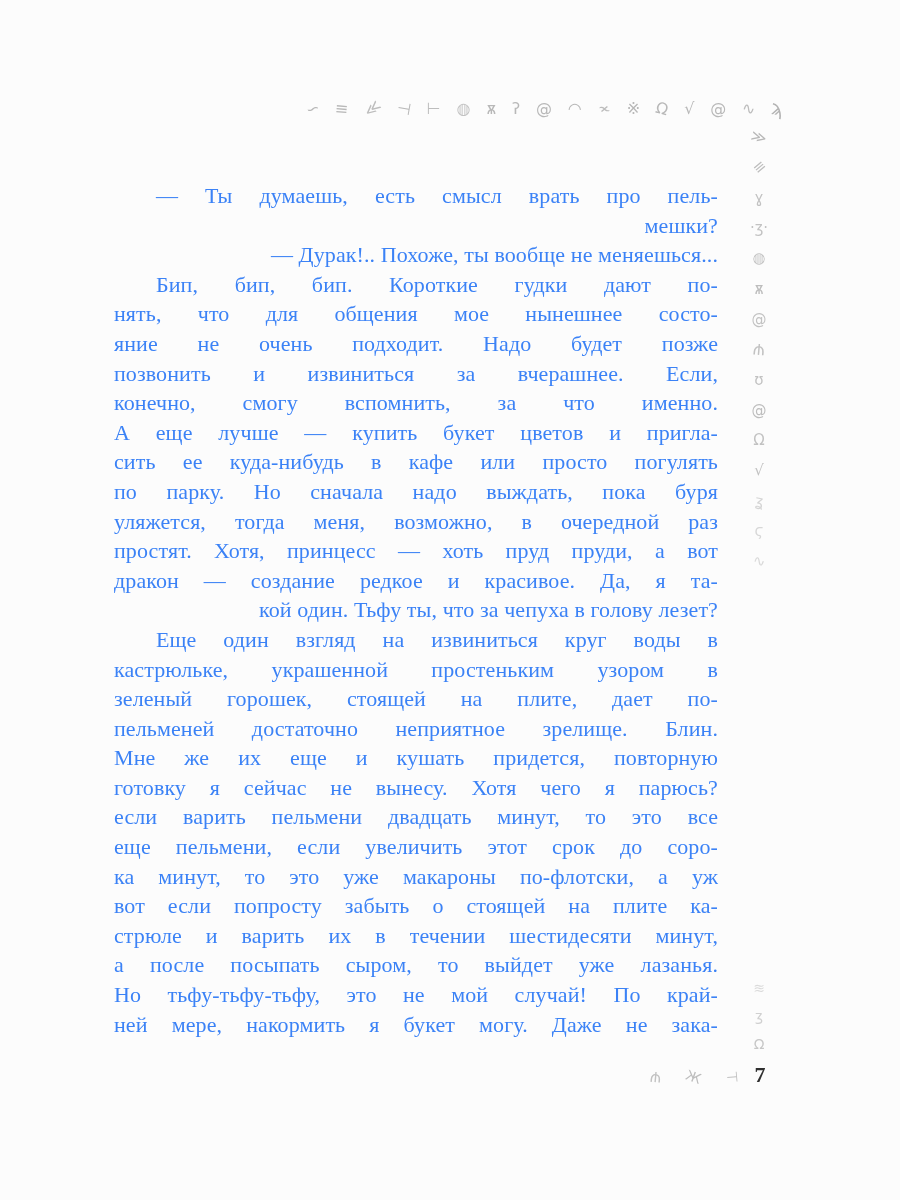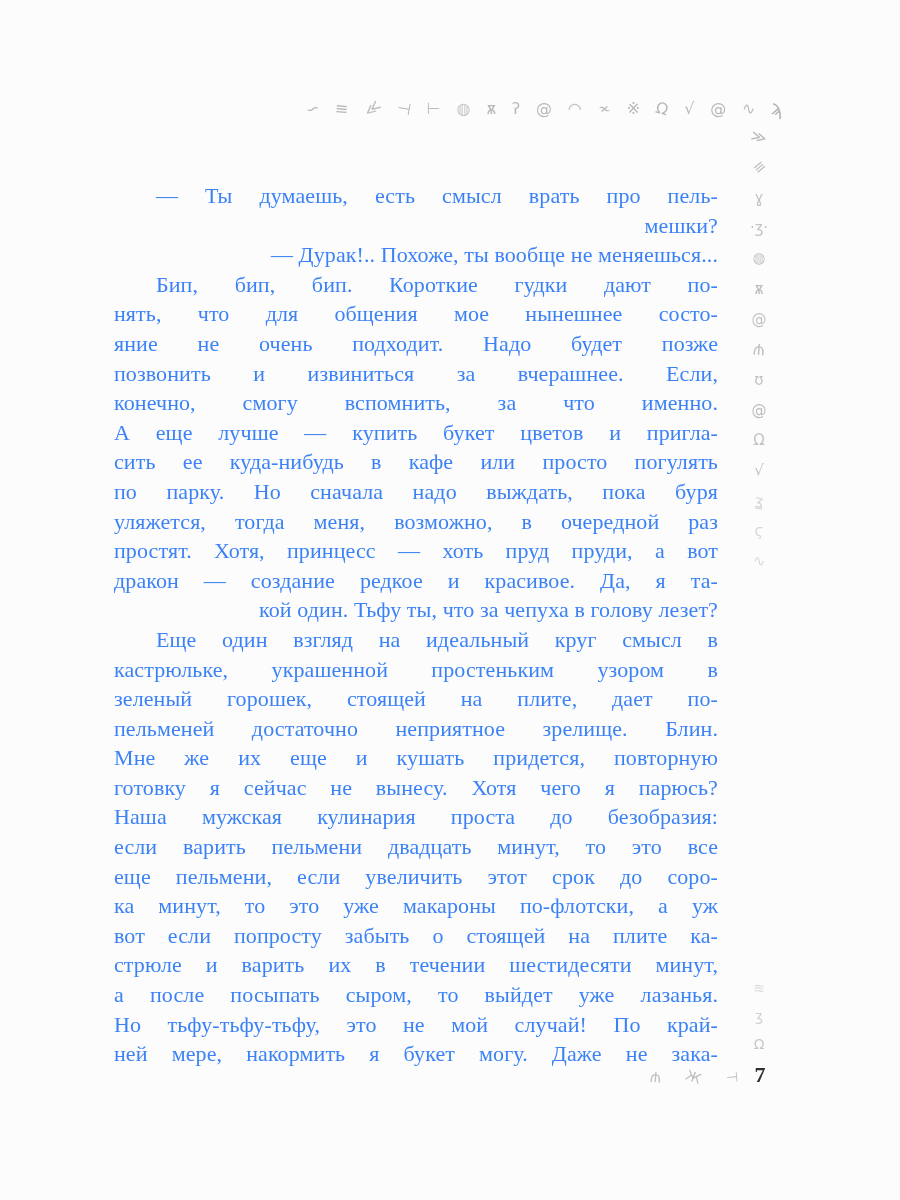--- a/index.html
+++ b/index.html
@@ -125,27 +125,26 @@
       <div class="line jlast">яние не очень подходит. Надо будет позже</div>
       <div class="line jlast">позвонить и извиниться за вчерашнее. Если,</div>
       <div class="line jlast">конечно, смогу вспомнить, за что именно.</div>
       <div class="line jlast">А еще лучше — купить букет цветов и пригла-</div>
       <div class="line jlast">сить ее куда-нибудь в кафе или просто погулять</div>
       <div class="line jlast">по парку. Но сначала надо выждать, пока буря</div>
       <div class="line jlast">уляжется, тогда меня, возможно, в очередной раз</div>
       <div class="line jlast">простят. Хотя, принцесс — хоть пруд пруди, а вот</div>
       <div class="line jlast">дракон — создание редкое и красивое. Да, я та-</div>
       <div class="line">кой один. Тьфу ты, что за чепуха в голову лезет?</div>
-      <div class="line indent jlast">Еще один взгляд на идеальный круг смысл в</div>
+      <div class="line indent jlast">Еще один взгляд на извиниться круг воды в</div>
       <div class="line jlast">кастрюльке, украшенной простеньким узором в</div>
       <div class="line jlast">зеленый горошек, стоящей на плите, дает по-</div>
       <div class="line jlast">пельменей достаточно неприятное зрелище. Блин.</div>
       <div class="line jlast">Мне же их еще и кушать придется, повторную</div>
       <div class="line jlast">готовку я сейчас не вынесу. Хотя чего я парюсь?</div>
-      <div class="line jlast">Наша мужская кулинария проста до безобразия:</div>
       <div class="line jlast">если варить пельмени двадцать минут, то это все</div>
       <div class="line jlast">еще пельмени, если увеличить этот срок до соро-</div>
       <div class="line jlast">ка минут, то это уже макароны по-флотски, а уж</div>
       <div class="line jlast">вот если попросту забыть о стоящей на плите ка-</div>
       <div class="line jlast">стрюле и варить их в течении шестидесяти минут,</div>
       <div class="line jlast">а после посыпать сыром, то выйдет уже лазанья.</div>
       <div class="line jlast">Но тьфу-тьфу-тьфу, это не мой случай! По край-</div>
       <div class="line jlast">ней мере, накормить я букет могу. Даже не зака-</div>
     </div>
   <div class="footer-orn">

